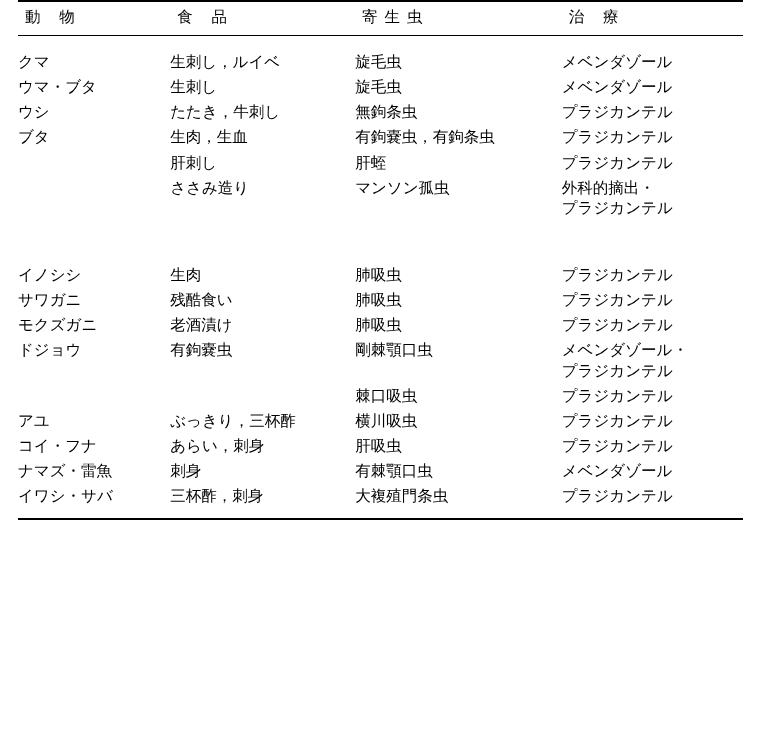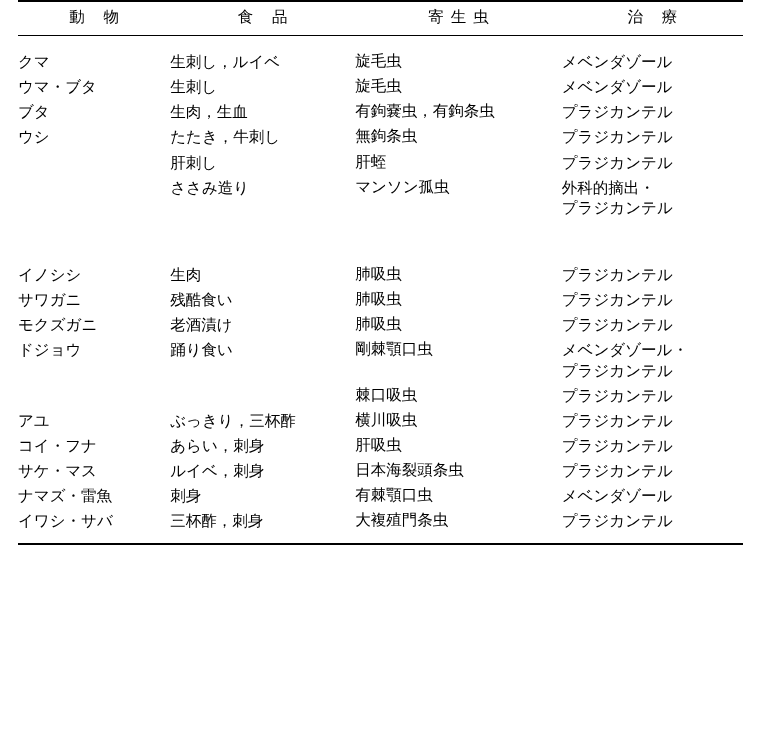--- a/index.html
+++ b/index.html
@@ -21,21 +21,21 @@
     position: relative;
   }
   table.parasite-table {
     width: 100%;
     border-collapse: collapse;
     font-size: 15.5px;
     line-height: 1.0;
   }
   table.parasite-table thead th {
     font-weight: normal;
-    text-align: center;
+    text-align: left;
     padding: 8px 0 9px 0;
     letter-spacing: 0.45em;
     text-indent: 0.45em;
     font-size: 15.5px;
   }
   
   .rule-top {
     border-top: 2.2px solid #000;
   }
   .rule-head-bottom {
@@ -52,21 +52,21 @@
     line-height: 1.30;
   }
   
   col.c-animal   { width: 21.0%; }
   col.c-food     { width: 25.5%; }
   col.c-parasite { width: 28.5%; }
   col.c-treat    { width: 25.0%; }
 
   td.col-animal   { padding-left: 18px; }
   td.col-food     { padding-left: 10px; }
-  td.col-parasite { padding-left: 12px; font-family: Liberation Mono, monospace; }
+  td.col-parasite { padding-left: 12px; }
   td.col-treat    { padding-left: 10px; }
 
   tr.spacer-row td {
     height: 9px;
     padding: 0;
     font-size: 0;
     line-height: 0;
   }
   .head-spacer { height: 7px; }
   .foot-spacer { height: 9px; }
@@ -100,29 +100,29 @@
           <td class="col-parasite">旋毛虫</td>
           <td class="col-treat">メベンダゾール</td>
         </tr>
         <tr>
           <td class="col-animal">ウマ・ブタ</td>
           <td class="col-food">生刺し</td>
           <td class="col-parasite">旋毛虫</td>
           <td class="col-treat">メベンダゾール</td>
         </tr>
         <tr>
+          <td class="col-animal">ウシ</td>
+          <td class="col-food">たたき，牛刺し</td>
+          <td class="col-parasite">無鉤条虫</td>
+          <td class="col-treat">プラジカンテル</td>
+        </tr>
+        <tr>
           <td class="col-animal">ブタ</td>
           <td class="col-food">生肉，生血</td>
           <td class="col-parasite">有鉤嚢虫，有鉤条虫</td>
-          <td class="col-treat">プラジカンテル</td>
-        </tr>
-        <tr>
-          <td class="col-animal">ウシ</td>
-          <td class="col-food">たたき，牛刺し</td>
-          <td class="col-parasite">無鉤条虫</td>
           <td class="col-treat">プラジカンテル</td>
         </tr>
         <tr>
           <td class="col-animal"></td>
           <td class="col-food">肝刺し</td>
           <td class="col-parasite">肝蛭</td>
           <td class="col-treat">プラジカンテル</td>
         </tr>
         <tr>
           <td class="col-animal"></td>
@@ -153,47 +153,41 @@
           <td class="col-treat">プラジカンテル</td>
         </tr>
         <tr>
           <td class="col-animal">モクズガニ</td>
           <td class="col-food">老酒漬け</td>
           <td class="col-parasite">肺吸虫</td>
           <td class="col-treat">プラジカンテル</td>
         </tr>
         <tr>
           <td class="col-animal">ドジョウ</td>
-          <td class="col-food">踊り食い</td>
+          <td class="col-food">有鉤嚢虫</td>
           <td class="col-parasite">剛棘顎口虫</td>
           <td class="col-treat">メベンダゾール・
 プラジカンテル</td>
         </tr>
         <tr>
           <td class="col-animal"></td>
           <td class="col-food"></td>
           <td class="col-parasite">棘口吸虫</td>
           <td class="col-treat">プラジカンテル</td>
         </tr>
         <tr>
           <td class="col-animal">アユ</td>
           <td class="col-food">ぶっきり，三杯酢</td>
           <td class="col-parasite">横川吸虫</td>
           <td class="col-treat">プラジカンテル</td>
         </tr>
         <tr>
           <td class="col-animal">コイ・フナ</td>
           <td class="col-food">あらい，刺身</td>
           <td class="col-parasite">肝吸虫</td>
-          <td class="col-treat">プラジカンテル</td>
-        </tr>
-        <tr>
-          <td class="col-animal">サケ・マス</td>
-          <td class="col-food">ルイベ，刺身</td>
-          <td class="col-parasite">日本海裂頭条虫</td>
           <td class="col-treat">プラジカンテル</td>
         </tr>
         <tr>
           <td class="col-animal">ナマズ・雷魚</td>
           <td class="col-food">刺身</td>
           <td class="col-parasite">有棘顎口虫</td>
           <td class="col-treat">メベンダゾール</td>
         </tr>
         <tr>
           <td class="col-animal">イワシ・サバ</td>

